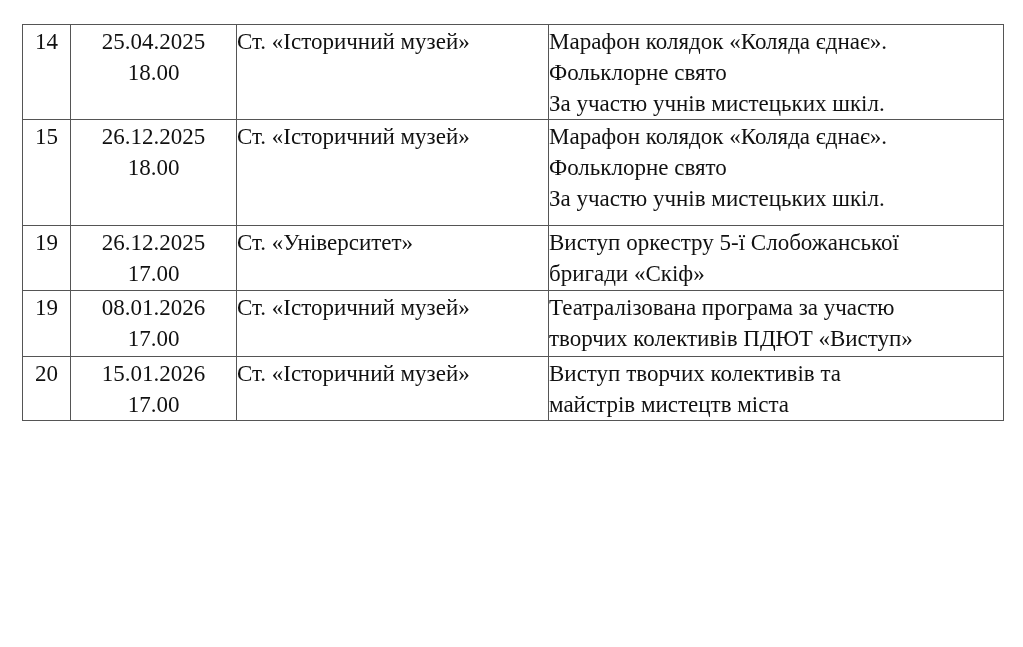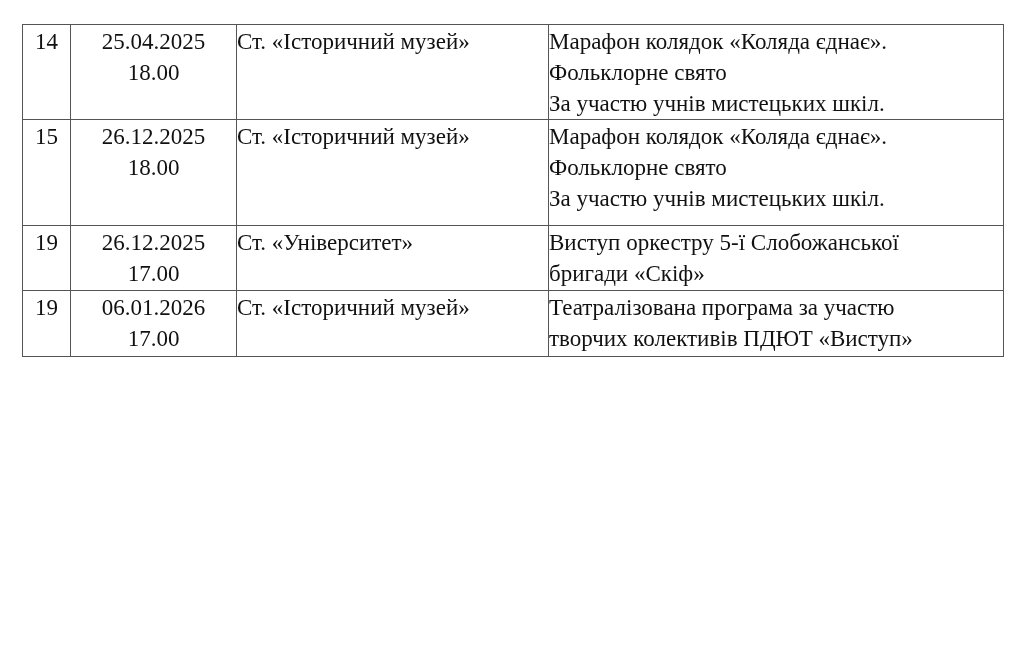--- a/index.html
+++ b/index.html
@@ -95,23 +95,35 @@
       </td>
       <td class="venue">Ст. «Університет»</td>
       <td class="event">
         <span class="line">Виступ оркестру 5-ї Слобожанської</span>
         <span class="line">бригади «Скіф»</span>
       </td>
     </tr>
     <tr class="r5">
       <td class="num">19</td>
       <td class="date">
-        <span class="line">06.01.2026</span>
+        <span class="line">08.01.2026</span>
         <span class="line">17.00</span>
       </td>
       <td class="venue">Ст. «Історичний музей»</td>
       <td class="event">
         <span class="line">Театралізована програма за участю</span>
         <span class="line">творчих колективів ПДЮТ «Виступ»</span>
       </td>
     </tr>
+    <tr class="r6">
+      <td class="num">20</td>
+      <td class="date">
+        <span class="line">15.01.2026</span>
+        <span class="line">17.00</span>
+      </td>
+      <td class="venue">Ст. «Історичний музей»</td>
+      <td class="event">
+        <span class="line">Виступ творчих колективів та</span>
+        <span class="line">майстрів мистецтв міста</span>
+      </td>
+    </tr>
   </tbody>
 </table>
 
 </body></html>

